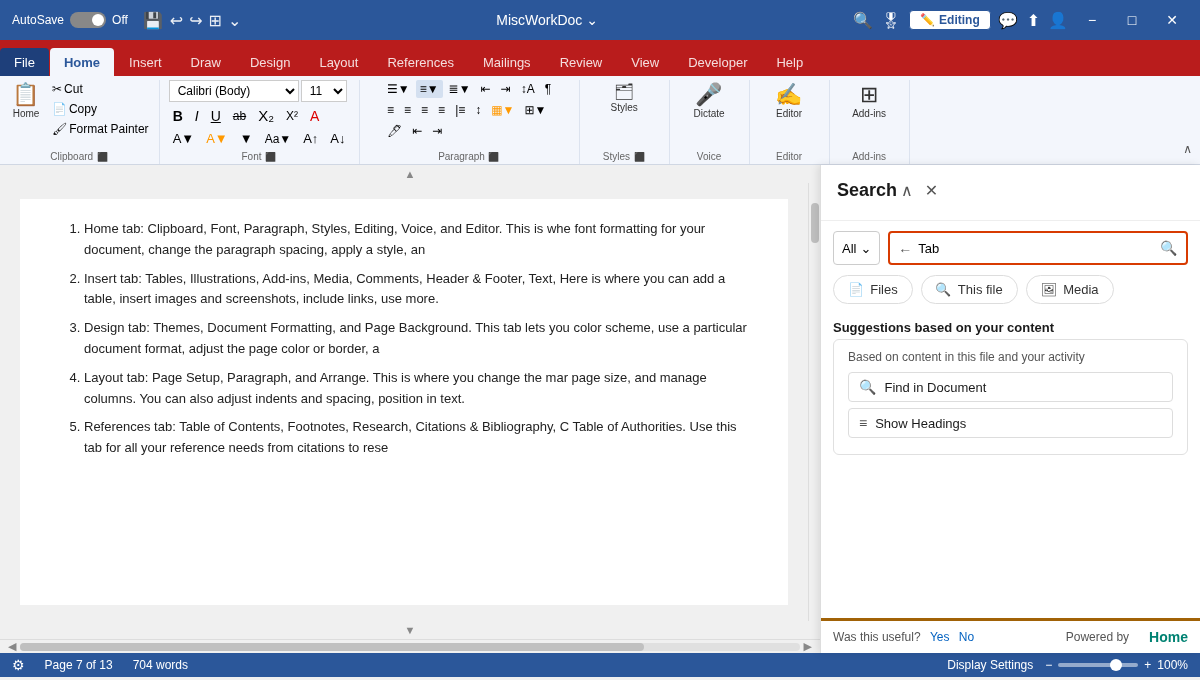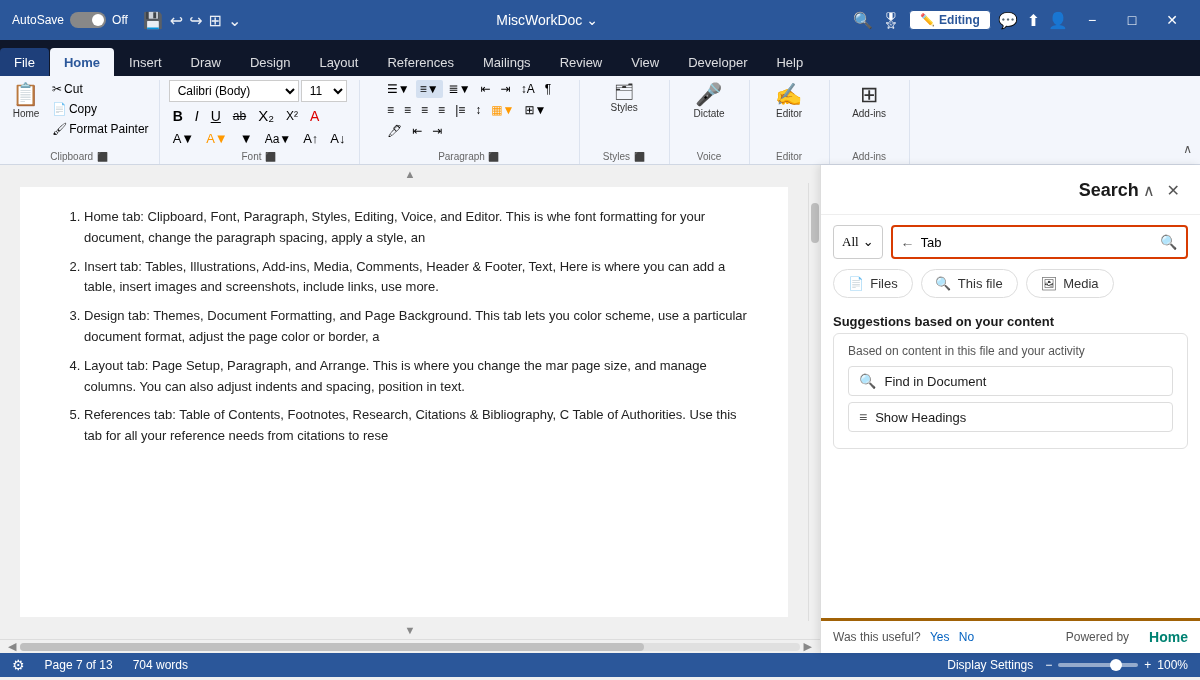--- a/index.html
+++ b/index.html
@@ -72,21 +72,21 @@
       border-radius: 2px;
     }
 
     
     #ribbon {
       background: #f3f6fc;
       border-bottom: 1px solid #d0d7e3;
     }
     #tabs-bar {
       height: 36px;
-      background: #0f172a;
+      background: #b91c1c;
       display: flex;
       align-items: flex-end;
       padding-left: 0;
     }
     .tab {
       height: 28px;
       padding: 0 14px;
       display: flex;
       align-items: center;
       color: rgba(255,255,255,0.85);
@@ -220,21 +220,21 @@
       display: flex;
       height: calc(680px - 40px - 36px - 92px - 24px);
       background: #f0f0f0;
       position: relative;
     }
     #doc-scroll-area {
       flex: 1;
       overflow: hidden;
       padding: 20px 40px;
       background: white;
-      margin: 4px 20px;
+      margin: 16px 20px;
       position: relative;
     }
     .doc-list {
       font-size: 13px;
       line-height: 1.6;
       color: #222;
     }
     .doc-list ol {
       padding-left: 24px;
     }
@@ -265,22 +265,22 @@
       background: white;
       border-left: 1px solid #ddd;
       display: flex;
       flex-direction: column;
       box-shadow: -2px 0 8px rgba(0,0,0,0.1);
       height: 100%;
     }
     #search-header {
       display: flex;
       align-items: center;
-      justify-content: flex-end;
-      padding: 12px 16px 10px;
+      justify-content: flex-start;
+      padding: 12px 16px 16px;
       border-bottom: 1px solid #eee;
     }
     #search-header h2 {
       font-size: 18px;
       font-weight: 600;
       color: #1a1a1a;
     }
     #search-header .header-icons {
       display: flex;
       gap: 4px;
@@ -304,21 +304,20 @@
       display: flex;
       align-items: center;
       border: 1px solid #ccc;
       border-radius: 4px;
       padding: 4px 8px;
       gap: 4px;
       cursor: pointer;
       font-size: 13px;
       background: white;
       height: 34px;
-      font-family: Liberation Serif, serif;
     }
     .search-box {
       flex: 1;
       display: flex;
       align-items: center;
       border: 2px solid #d83b01;
       border-radius: 4px;
       padding: 4px 8px;
       height: 34px;
       gap: 6px;

